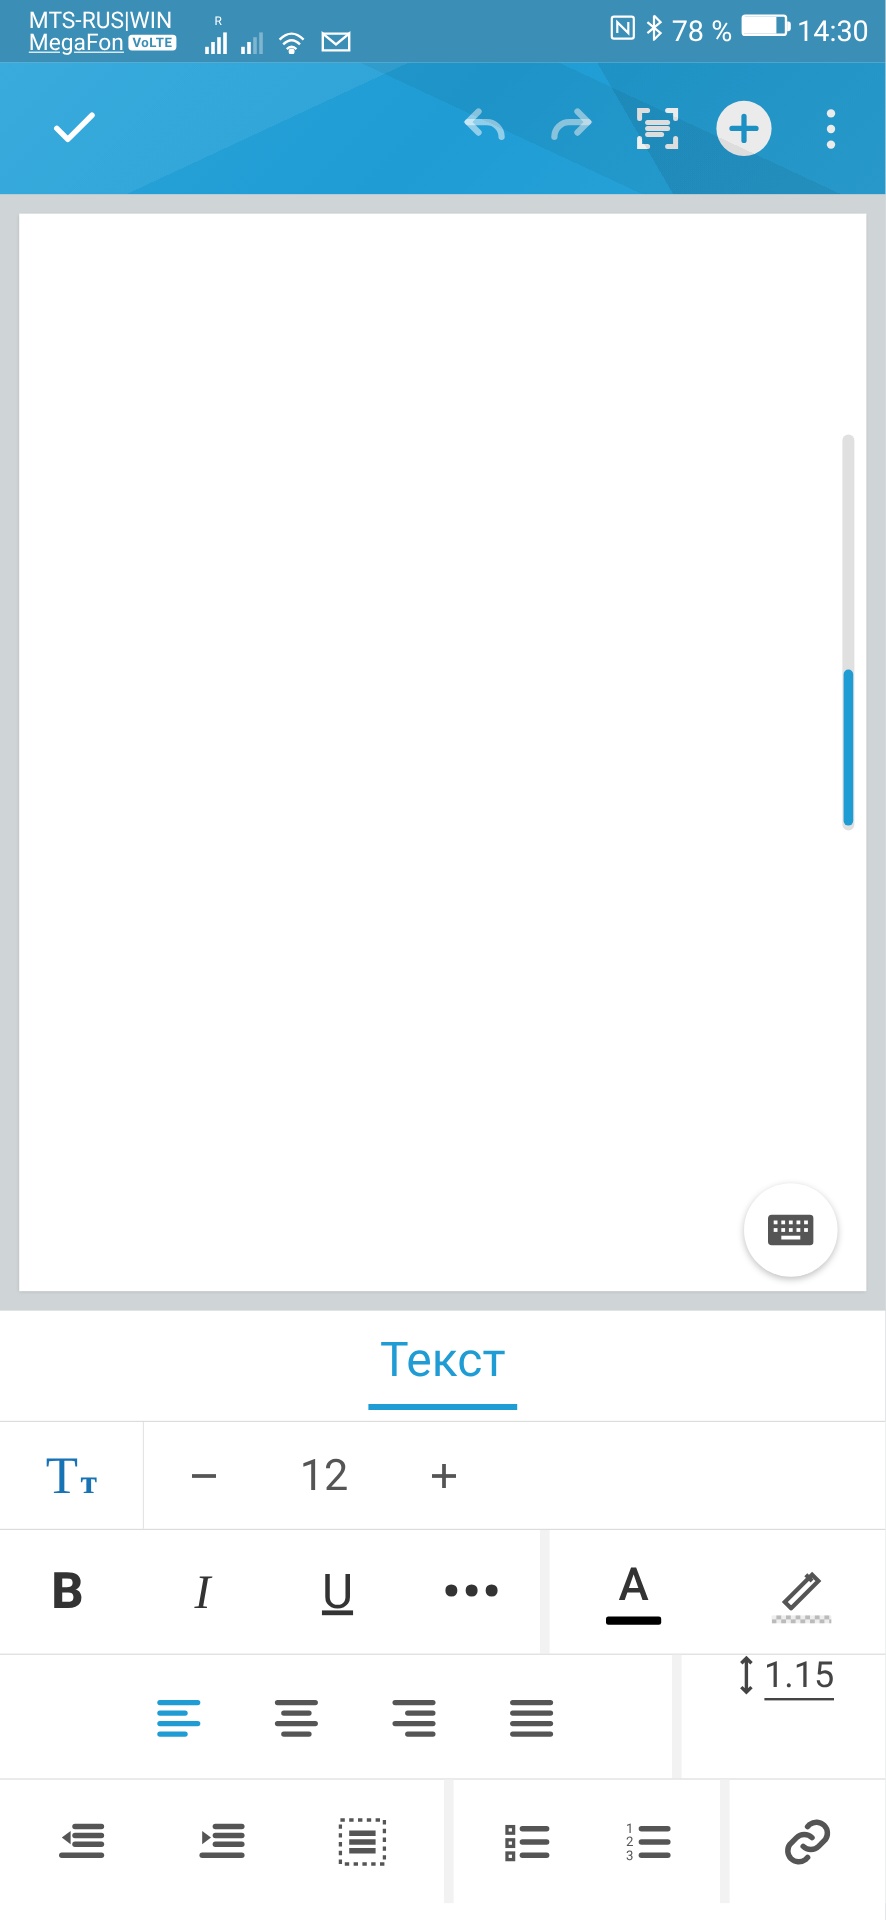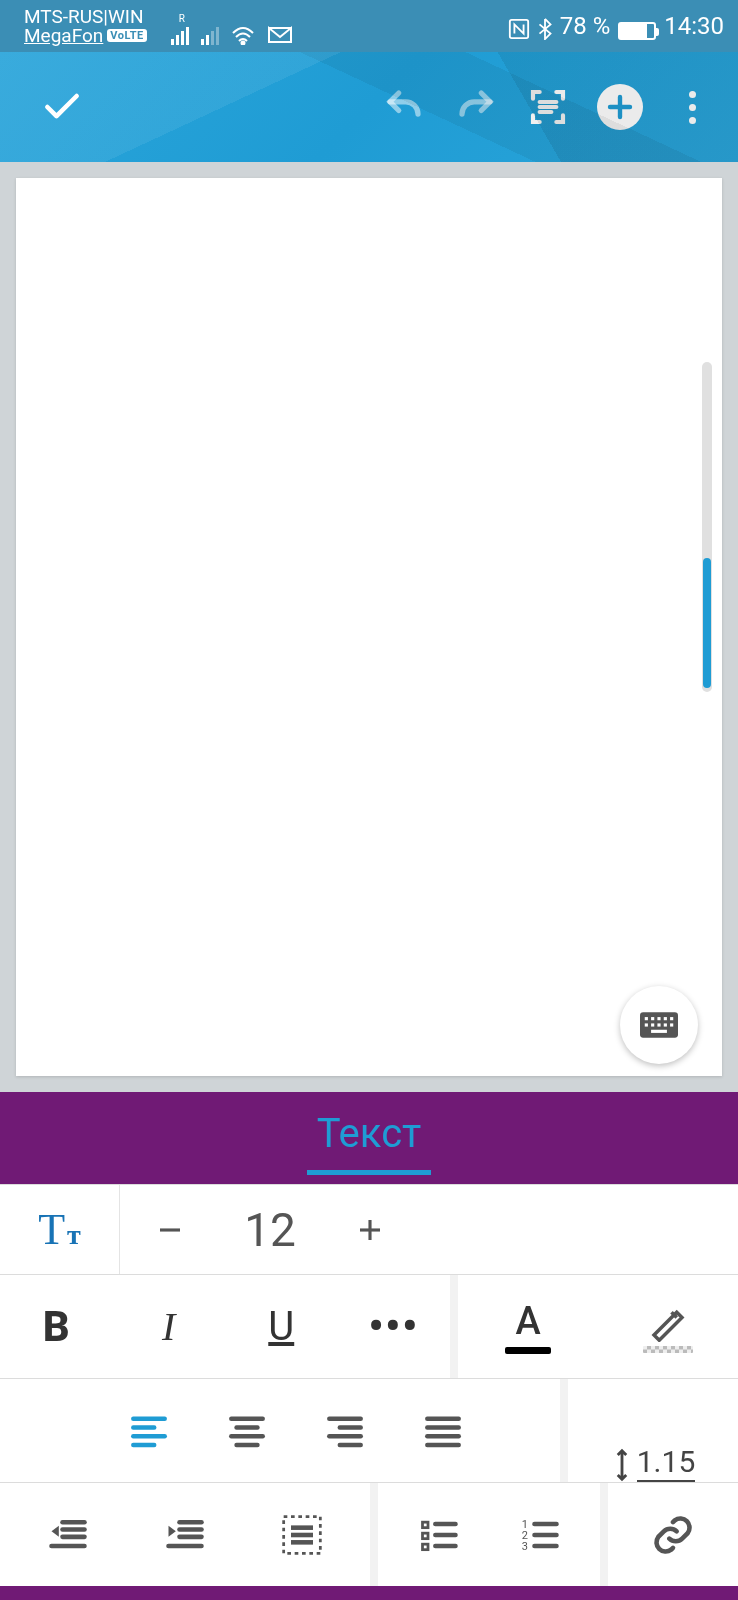--- a/index.html
+++ b/index.html
@@ -26,21 +26,21 @@
     font-size: 11px;
     font-weight: 700;
     border-radius: 3px;
     padding: 1px 3px;
     letter-spacing: 0.5px;
   }
   .status-mid { display: flex; align-items: flex-end; gap: 12px; margin-left: 10px; }
   .sig-bars { display: flex; align-items: flex-end; gap: 2px; }
   .sig-bars span { width: 3px; background: #fff; display: block; }
   .sig-bars.dim span:nth-child(3), .sig-bars.dim span:nth-child(4) { background: rgba(255,255,255,.35); }
-  .status-right { display: flex; align-items: flex-end; gap: 8px; font-size: 24px; }
+  .status-right { display: flex; align-items: flex-start; gap: 8px; font-size: 24px; }
   .battery {
     width: 38px; height: 18px; border: 2px solid #fff; border-radius: 3px; position: relative;
   }
   .battery::after { content:""; position:absolute; right:-5px; top:4px; width:3px; height:8px; background:#fff; border-radius:0 2px 2px 0;}
   .battery .fill { height:100%; width:78%; background:#fff; }
 
   
   .app-bar {
     height: 110px;
     background: linear-gradient(135deg, #2aa5da 0%, #1f9cd4 50%, #2aa5da 100%);
@@ -92,21 +92,21 @@
     position:absolute; right: 40px; bottom: 28px;
     width: 78px; height: 78px; border-radius: 50%; background:#fff;
     box-shadow: 0 2px 6px rgba(0,0,0,.25);
     display:flex; align-items:center; justify-content:center;
     color:#555;
   }
 
   
   .panel {
     height: 508px;
-    background: #701a75;
+    background: #ffffff;
     display:flex; flex-direction:column;
   }
   .tab-bar {
     height: 92px; display:flex; align-items:center; justify-content:center;
   }
   .tab {
     font-size: 40px; color:#1f9cd4; font-weight:400;
     padding-bottom: 10px;
     position:relative;
   }
@@ -121,36 +121,36 @@
   .row-font { height: 90px; background:#fff; }
   .cell { display:flex; align-items:center; justify-content:center; border-right:1px solid #e4e4e4; }
   .cell:last-child { border-right:none; }
   .cell-fontstyle { width: 120px; }
   .Tt { font-family: Georgia, serif; display:flex; align-items:baseline; gap:2px; color:#1873b5;}
   .Tt .big { font-size:44px; font-weight:500;}
   .Tt .small { font-size:28px; font-weight:600;}
   .cell-fontname { flex:1; font-size:38px; color:#555; font-weight:300; }
   .cell-size { width: 300px; display:flex; }
   .size-btn { flex:1; display:flex; align-items:center; justify-content:center; font-size:44px; color:#555; }
-  .size-val { flex:1; display:flex; align-items:center; justify-content:center; font-size:46px; color:#555; }
+  .size-val { flex:1; display:flex; align-items:center; justify-content:center; font-size:36px; color:#555; }
 
   
   .row-style { height: 104px; background:#fff; }
   .grp { display:flex; border-right: 8px solid #f2f2f2; }
   .grp:last-child { border-right:none; }
   .sbtn { width: 95px; display:flex; align-items:center; justify-content:center; color:#333; font-size:40px; }
   .sbtn svg { display:block; }
 
   
   .row-align { height: 104px; background:#fff; }
   .abtn { width: 98px; display:flex; align-items:center; justify-content:center; color:#555; }
   .abtn.active { color:#1f9cd4; }
   .abtn svg, .sbtn svg { width:42px; height:42px; }
   .row-align .grp:first-child { padding-left: 100px; }
-  .linesp { width: 120px; display:flex; align-items:flex-end; justify-content:center; color:#444; font-size:28px; gap:4px;}
+  .linesp { width: 120px; display:flex; align-items:flex-start; justify-content:center; color:#444; font-size:28px; gap:4px;}
   .linesp .num { font-size:30px; border-bottom:2px solid #444; padding-bottom:1px; }
 
   
   .row-bottom { height: 104px; background:#fff; }
   .row-bottom .grp { padding: 0 10px; }
   .bbtn { width: 96px; display:flex; align-items:center; justify-content:center; color:#555; }
   .bbtn svg { width:44px; height:44px; }
 
 </style>
 </head>

